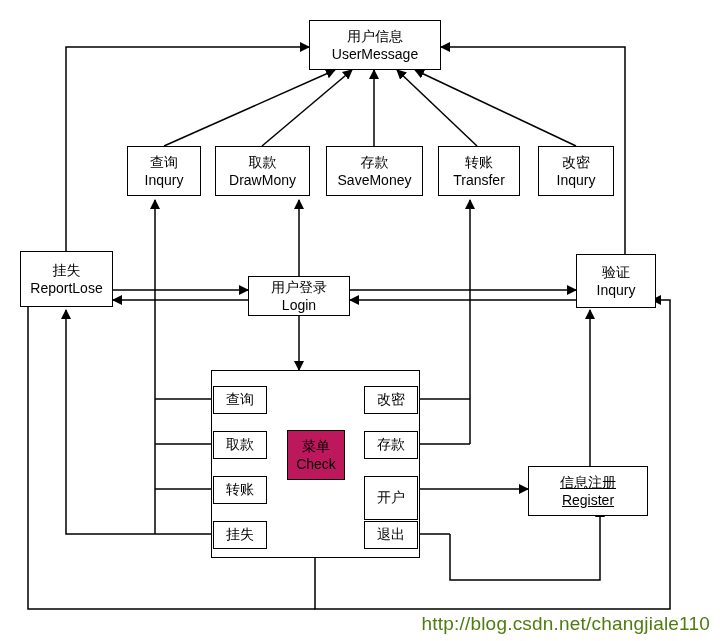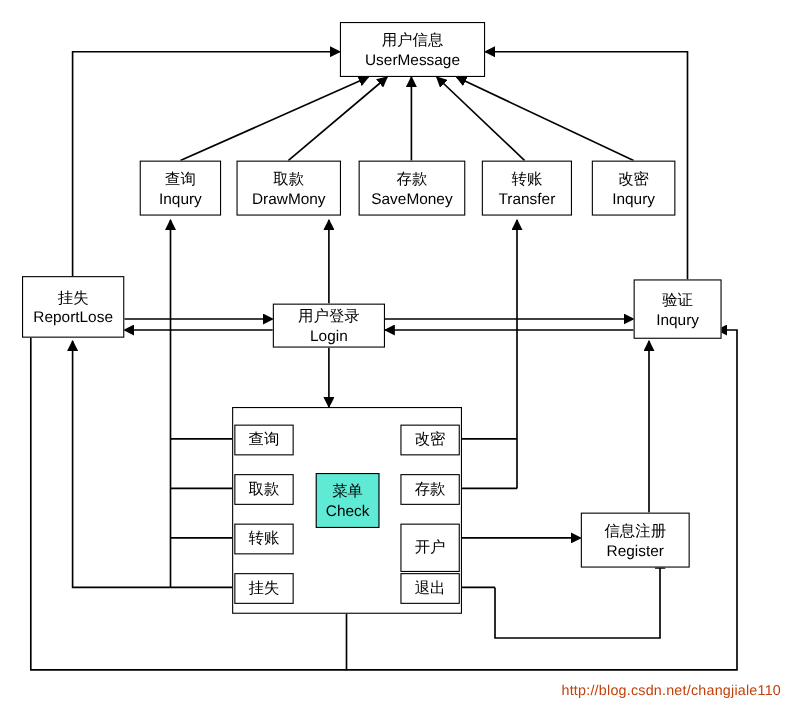--- a/index.html
+++ b/index.html
@@ -31,21 +31,21 @@
   .box .line2 { white-space: nowrap; }
   .menu-outer {
     position: absolute;
     border: 1.5px solid #000;
     background: #fff;
     box-sizing: border-box;
   }
   .menu-center {
     position: absolute;
     border: 1.5px solid #000;
-    background: #5eead4;
+    background: #be185d;
     text-align: center;
     display: flex;
     flex-direction: column;
     justify-content: center;
     box-sizing: border-box;
     line-height: 1.3;
   }
   .menu-item {
     position: absolute;
     border: 1.5px solid #000;
@@ -54,22 +54,22 @@
     display: flex;
     align-items: center;
     justify-content: center;
     box-sizing: border-box;
     font-size: 14px;
   }
   .watermark {
     position: absolute;
     right: 10px;
     bottom: 6px;
-    font-size: 13px;
-    color: #c2410c;
+    font-size: 19px;
+    color: #4d7c0f;
     font-family: Arial, sans-serif;
     letter-spacing: 0.2px;
   }
   svg { position: absolute; left: 0; top: 0; }
 </style>
 </head>
 <body>
 
 <div class="canvas">
 
@@ -160,21 +160,21 @@
   <div class="box" style="left:248px; top:276px; width:102px; height:40px;">
     <span class="line1">用户登录</span>
     <span class="line2">Login</span>
   </div>
 
   <div class="box" style="left:576px; top:254px; width:80px; height:54px;">
     <span class="line1">验证</span>
     <span class="line2">Inqury</span>
   </div>
 
-  <div class="box" style="left:528px; top:466px; width:99px; height:50px;">
+  <div class="box" style="left:528px; top:466px; width:120px; height:50px;text-decoration:underline;">
     <span class="line1">信息注册</span>
     <span class="line2">Register</span>
   </div>
 
   <div class="menu-outer" style="left:211px; top:370px; width:209px; height:188px;"></div>
 
   <div class="menu-center" style="left:287px; top:430px; width:58px; height:50px;">
     <span class="line1">菜单</span>
     <span class="line2">Check</span>
   </div>

